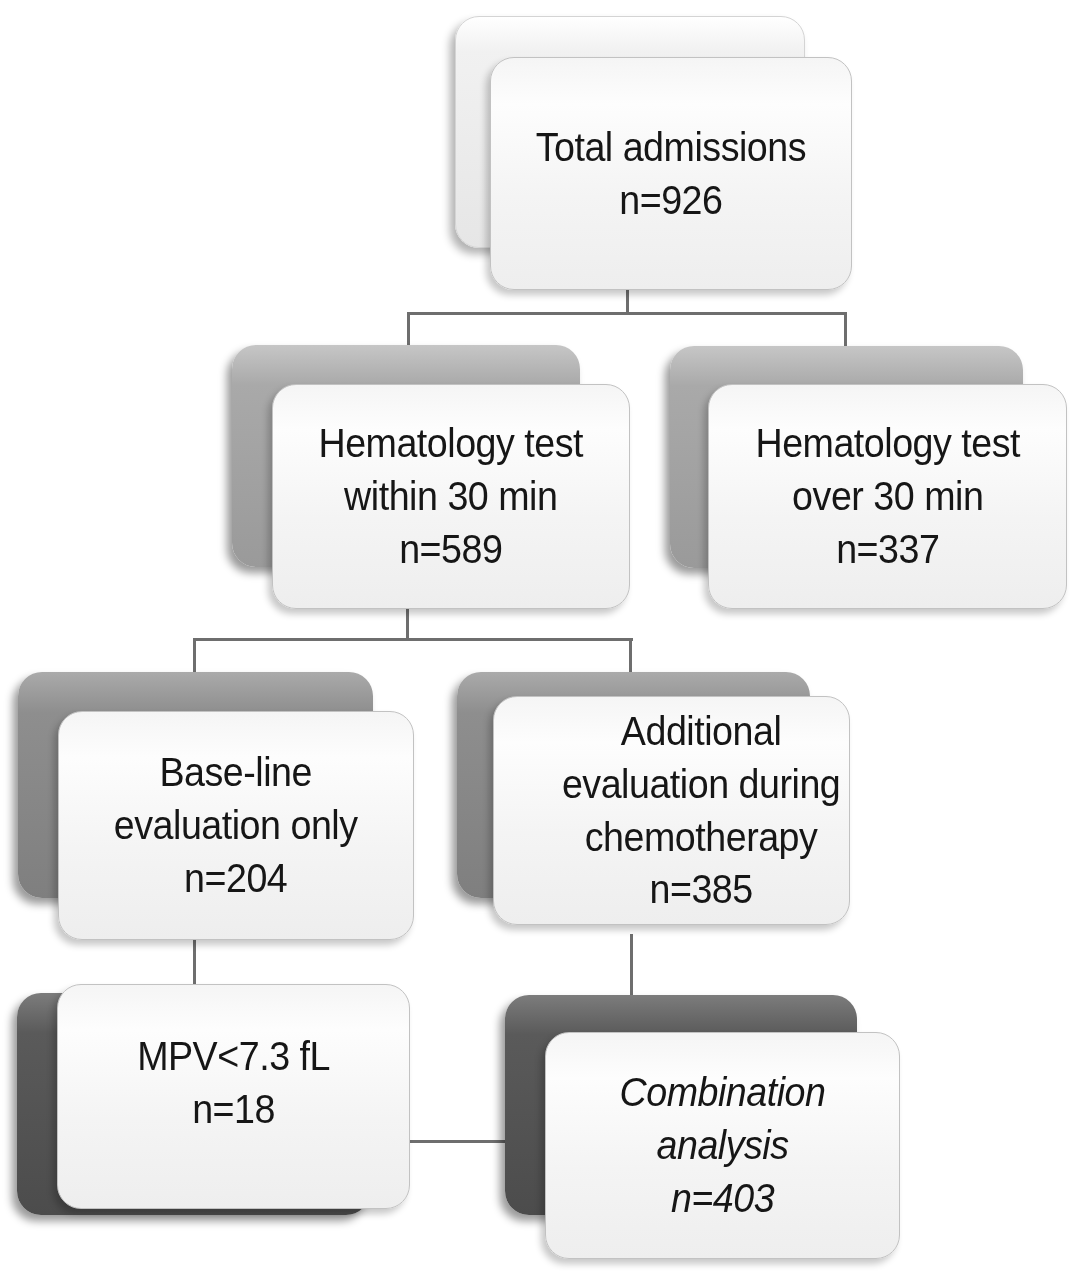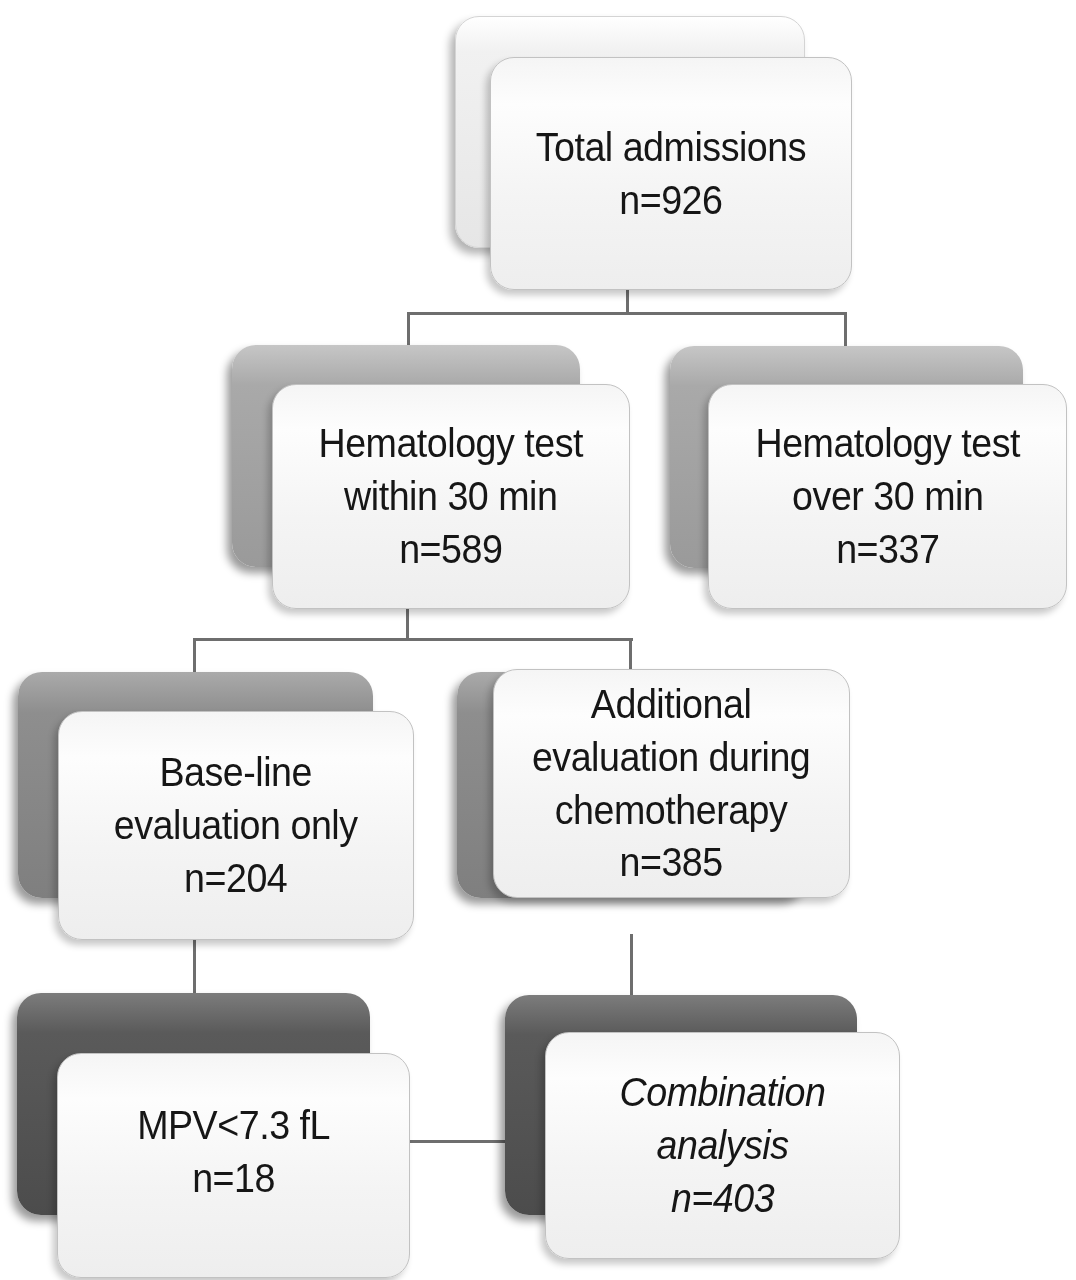--- a/index.html
+++ b/index.html
@@ -121,33 +121,33 @@
       <div class="label">
         <div>Base-line</div>
         <div>evaluation only</div>
         <div>n=204</div>
       </div>
     </div>
   </div>
 
   <div>
     <div class="panel back lvl3" style="left:457px; top:672px; width:353px; height:226px;"></div>
-    <div class="panel front" style="left:493px; top:669px; width:355px; height:227px;">
+    <div class="panel front" style="left:493px; top:696px; width:355px; height:227px;justify-content:flex-end;">
       <div class="label">
         <div>Additional</div>
         <div>evaluation during</div>
         <div>chemotherapy</div>
         <div>n=385</div>
       </div>
     </div>
   </div>
 
   <div>
     <div class="panel back lvl4" style="left:17px; top:993px; width:353px; height:222px;"></div>
-    <div class="panel front" style="left:57px; top:1053px; width:351px; height:223px;">
+    <div class="panel front" style="left:57px; top:984px; width:351px; height:223px;">
       <div class="label" style="padding-bottom:28px;">
         <div>MPV&lt;7.3 fL</div>
         <div>n=18</div>
       </div>
     </div>
   </div>
 
   <div>
     <div class="panel back lvl4" style="left:505px; top:995px; width:352px; height:220px;"></div>
     <div class="panel front" style="left:545px; top:1032px; width:353px; height:225px;font-style:italic;">

